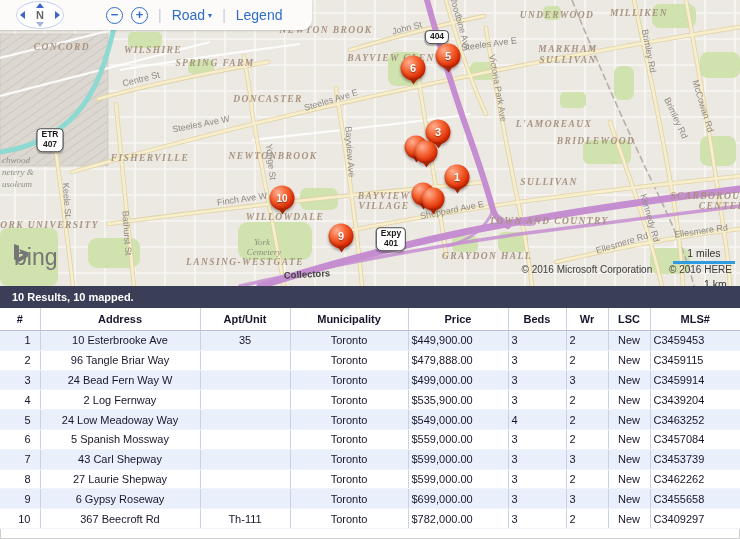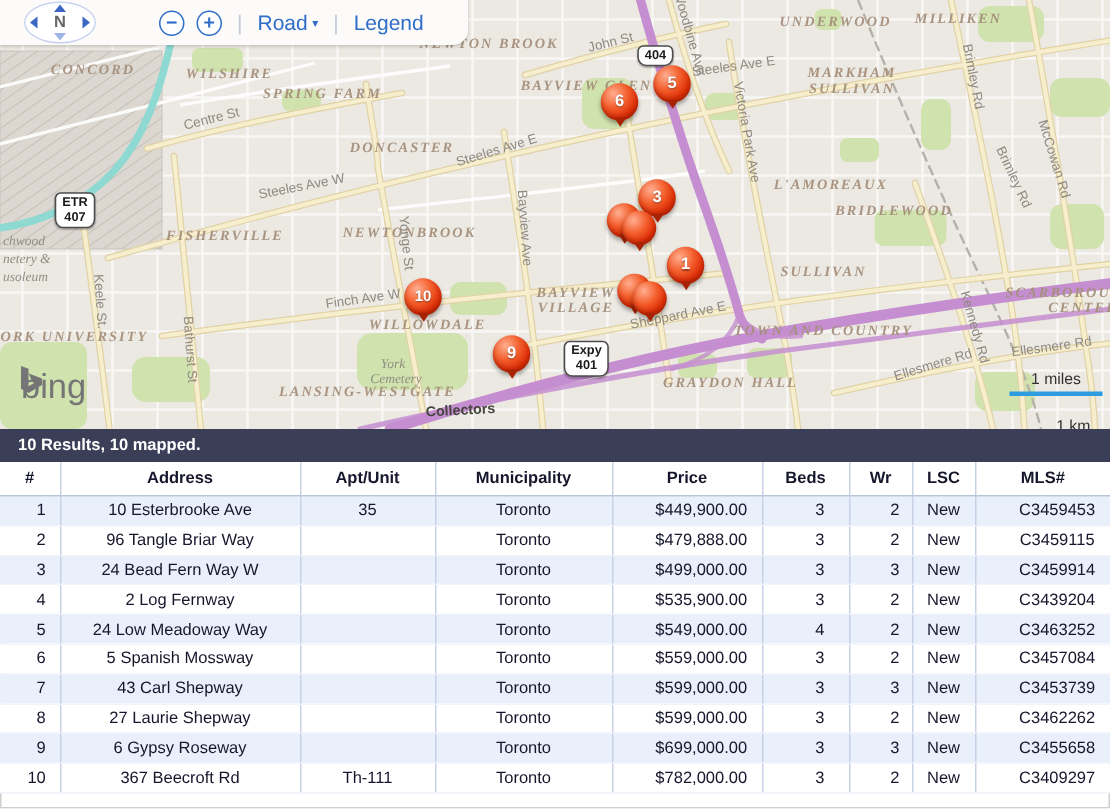--- a/index.html
+++ b/index.html
@@ -62,21 +62,21 @@
 
   
   .rt{position:absolute;left:0;top:308px;width:740px;border-collapse:collapse;table-layout:fixed;
     font-family:"Liberation Sans",sans-serif;font-size:11px;color:#16162c;}
   .rt th{height:22px;background:#fff;font-weight:bold;border-right:1px solid #c8d2e6;
     border-bottom:1px solid #b7c3da;text-align:center;padding:0;}
   .rt td{height:19.8px;border-right:1px solid #c8d2e6;border-bottom:1px solid #f0f3fa;padding:0 4px;box-sizing:border-box;}
   .rt th:last-child,.rt td:last-child{border-right:none;}
   .rt tr.odd td{background:#e9effb;}
   .rt tr.even td{background:#ffffff;}
-  .rt td.al{text-align:center;padding-left:23px;}
+  .rt td.al{text-align:left;padding-left:3px;}
   .rt td.ac{text-align:center;}
   .rt td.ar{text-align:right;padding-right:9px;}
   .rt tr{cursor:pointer;}
 </style>
 </head>
 <body>
 
 <div class="screen">
 
   <div class="map">
@@ -280,20 +280,24 @@
       <div class="sc">
         <div class="lab">1 miles</div>
         <div class="bar" style="width:62px"></div>
       </div>
       <div class="sc">
         <div class="lab">1 km</div>
         <div class="bar" style="width:39px"></div>
       </div>
     </div>
 
+    <div class="copyright">
+      <span style="margin-left:0">© 2016 Microsoft Corporation</span>
+      <span>© 2016 HERE</span>
+    </div>
   </div>
 
   <div class="results-bar">10 Results, 10 mapped.</div>
 
   <table class="rt">
     <colgroup id="tcols">
         <col style="width: 40px;">
         <col style="width: 160px;">
         <col style="width: 90px;">
         <col style="width: 118px;">

